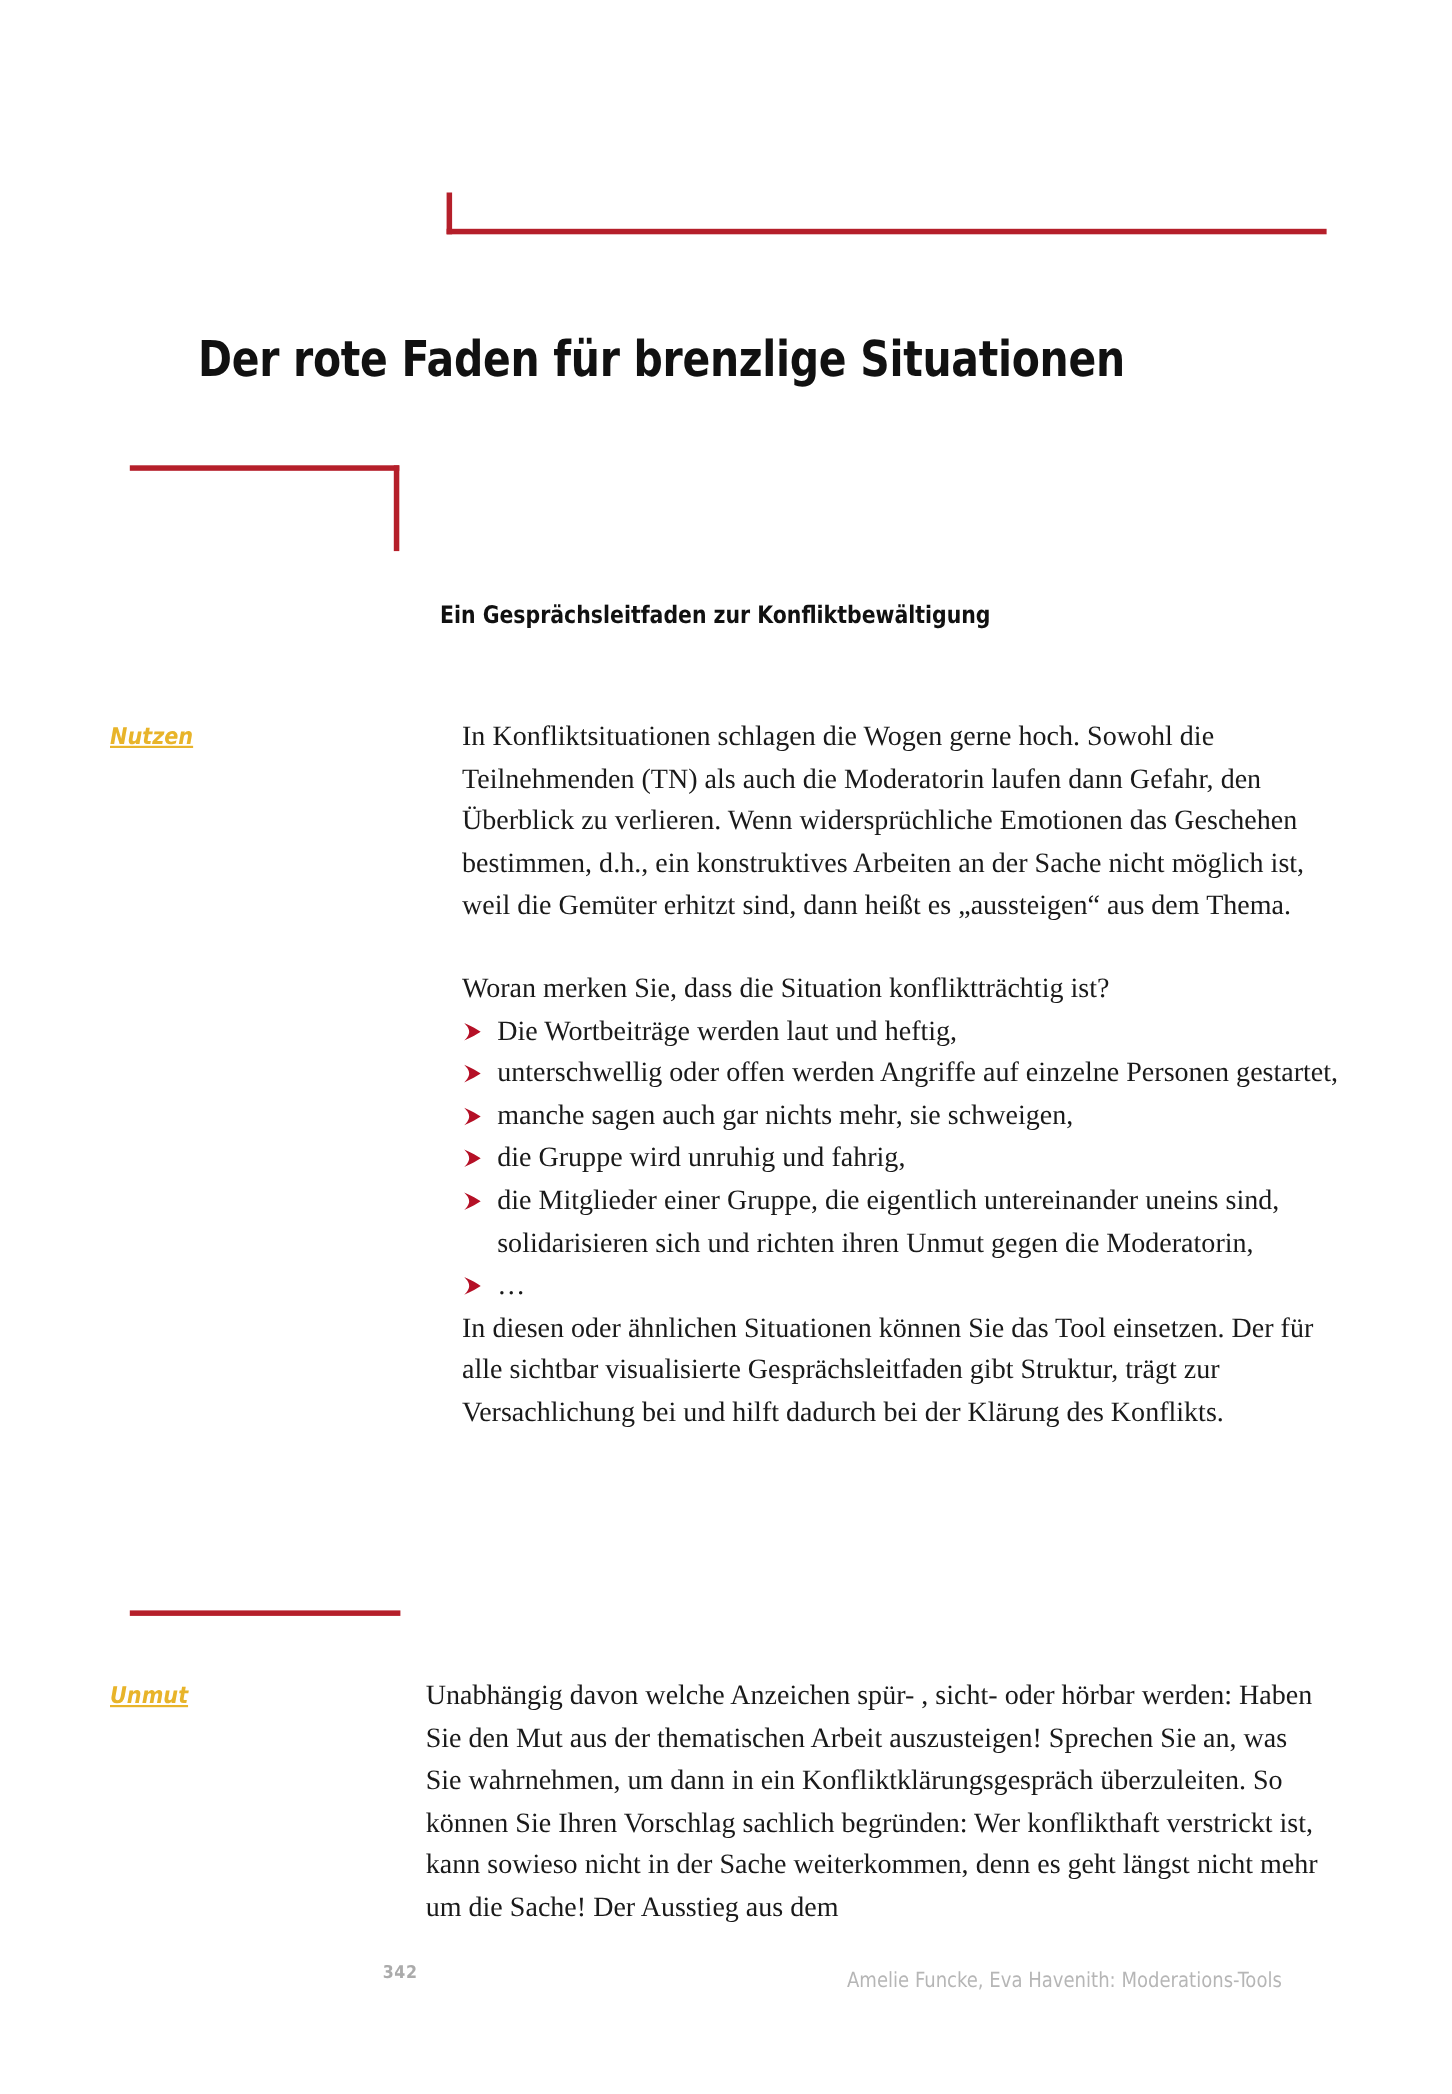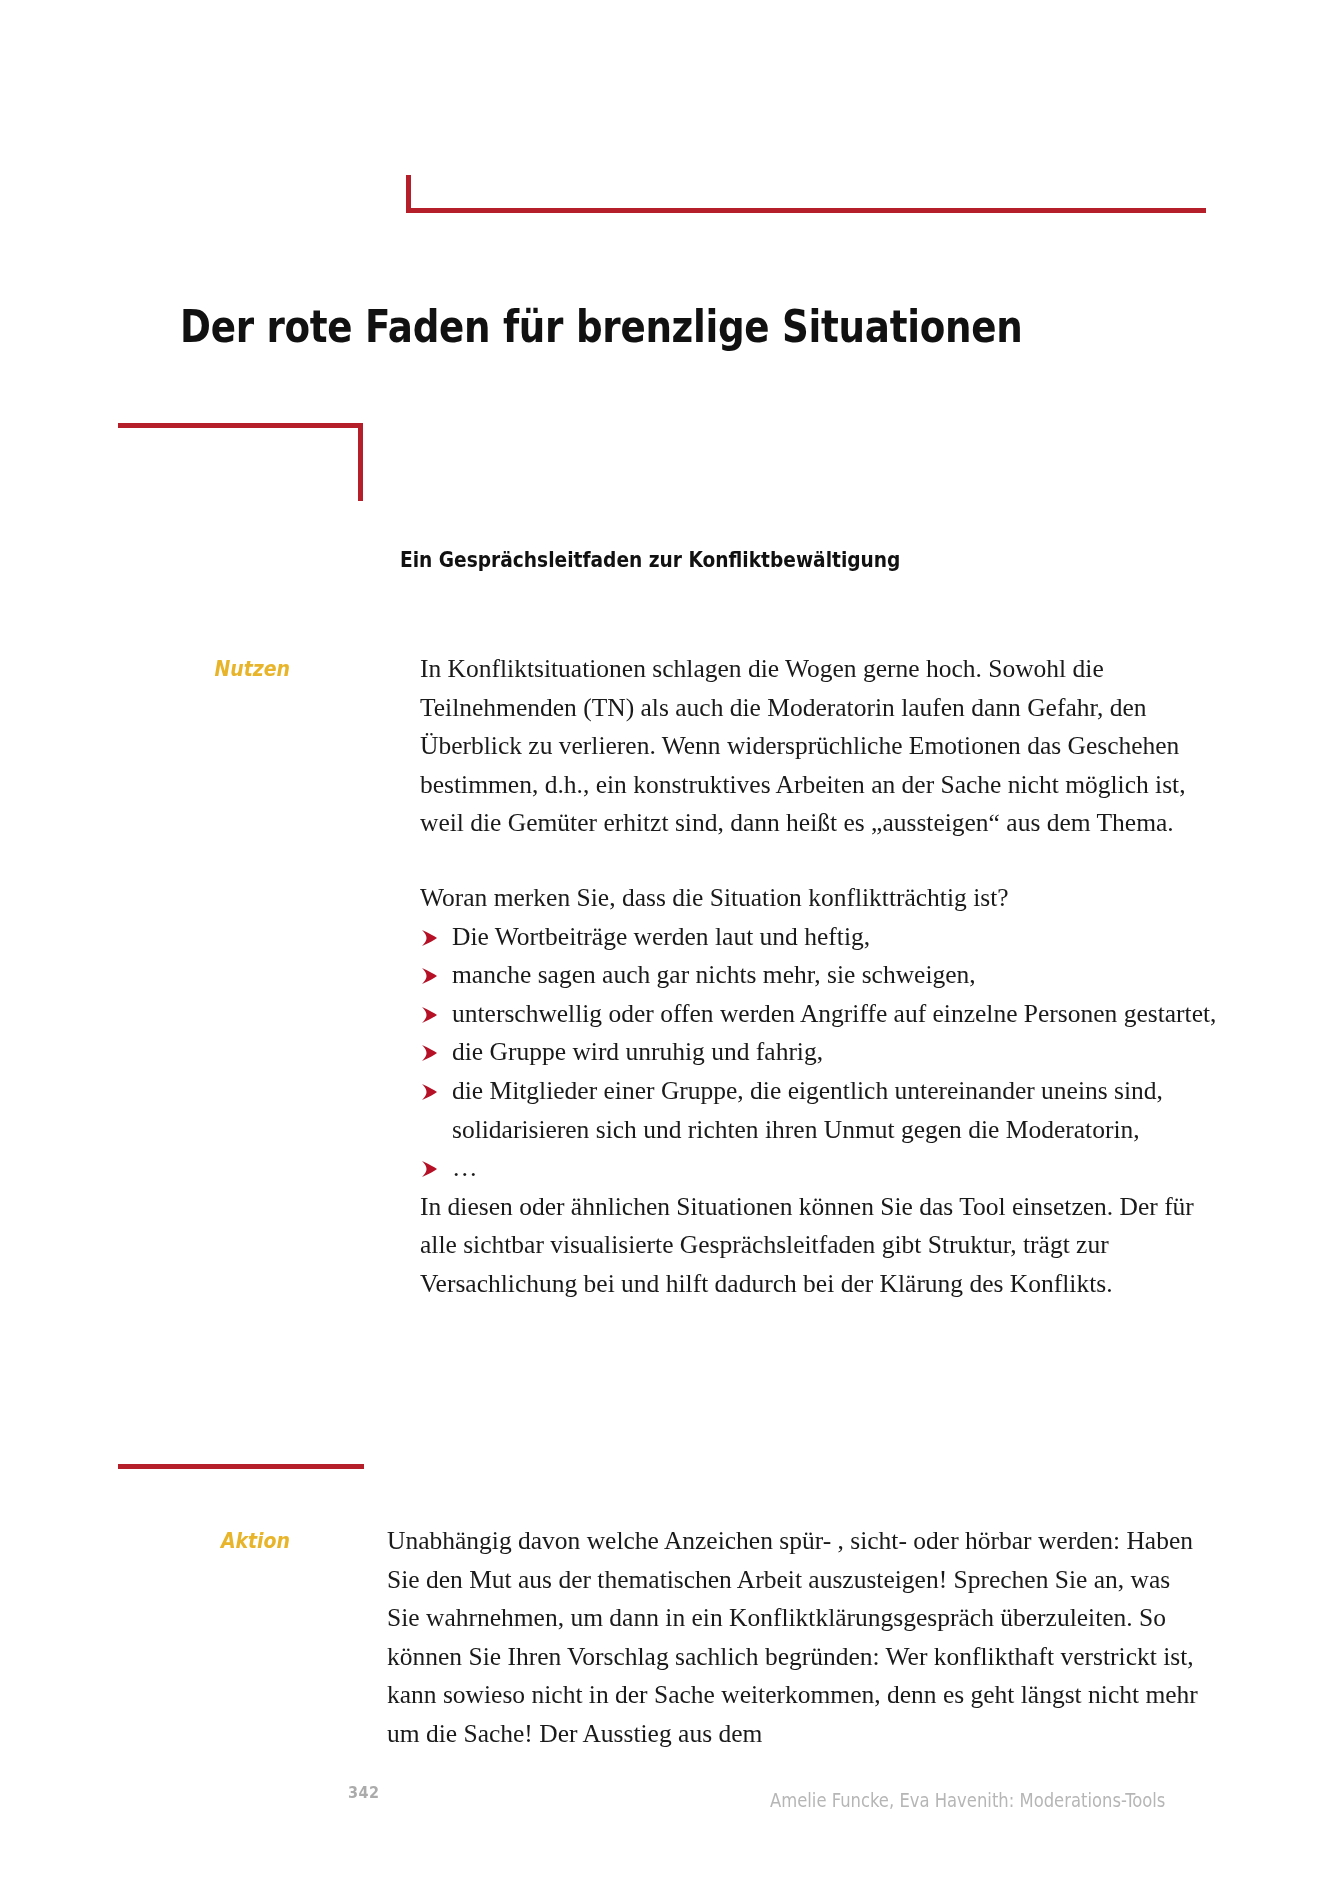--- a/index.html
+++ b/index.html
@@ -99,22 +99,23 @@
 
   
   .side-label {
     position: absolute;
     font-family: "DejaVu Sans Condensed", "Liberation Sans Narrow", "Liberation Sans", sans-serif;
     font-style: italic;
     font-weight: 700;
     font-size: 21px;
     line-height: 28px;
     color: #E8B42A;
-    text-align: right;
+    text-align: left;
     width: 190px;
+    text-decoration: underline;
   }
   .side-label.nutzen { left: 100px; top: 655px; }
   .side-label.aktion { left: 100px; top: 1527px; }
 
   
   .content {
     position: absolute;
     left: 420px;
     top: 650px;
     width: 815px;
@@ -227,29 +228,29 @@
           </svg>
         </span>
         <span>Die Wortbeiträge werden laut und heftig,</span>
       </li>
       <li>
         <span class="marker">
           <svg width="18" height="18" viewBox="0 0 18 18" aria-hidden="true">
             <path d="M2 1 C9 4, 14 7, 17 9 C14 11, 9 14, 2 17 C5.5 13.5, 6.5 11.2, 6.5 9 C6.5 6.8, 5.5 4.5, 2 1 Z" fill="#B51026"></path>
           </svg>
         </span>
+        <span>unterschwellig oder offen werden Angriffe auf einzelne Personen gestartet,</span>
+      </li>
+      <li>
+        <span class="marker">
+          <svg width="18" height="18" viewBox="0 0 18 18" aria-hidden="true">
+            <path d="M2 1 C9 4, 14 7, 17 9 C14 11, 9 14, 2 17 C5.5 13.5, 6.5 11.2, 6.5 9 C6.5 6.8, 5.5 4.5, 2 1 Z" fill="#B51026"></path>
+          </svg>
+        </span>
         <span>manche sagen auch gar nichts mehr, sie schweigen,</span>
-      </li>
-      <li>
-        <span class="marker">
-          <svg width="18" height="18" viewBox="0 0 18 18" aria-hidden="true">
-            <path d="M2 1 C9 4, 14 7, 17 9 C14 11, 9 14, 2 17 C5.5 13.5, 6.5 11.2, 6.5 9 C6.5 6.8, 5.5 4.5, 2 1 Z" fill="#B51026"></path>
-          </svg>
-        </span>
-        <span>unterschwellig oder offen werden Angriffe auf einzelne Personen gestartet,</span>
       </li>
       <li>
         <span class="marker">
           <svg width="18" height="18" viewBox="0 0 18 18" aria-hidden="true">
             <path d="M2 1 C9 4, 14 7, 17 9 C14 11, 9 14, 2 17 C5.5 13.5, 6.5 11.2, 6.5 9 C6.5 6.8, 5.5 4.5, 2 1 Z" fill="#B51026"></path>
           </svg>
         </span>
         <span>die Gruppe wird unruhig und fahrig,</span>
       </li>
       <li>
@@ -268,21 +269,21 @@
         </span>
         <span>…</span>
       </li>
     </ul>
 
     <p class="para">In diesen oder ähnlichen Situationen können Sie das Tool einsetzen. Der für alle sichtbar visualisierte Gesprächsleitfaden gibt Struktur, trägt zur Versachlichung bei und hilft dadurch bei der Klärung des Konflikts.</p>
   </div>
 
   <div class="rule-aktion"></div>
 
-  <div class="side-label aktion">Aktion</div>
+  <div class="side-label aktion">Unmut</div>
 
   <div class="aktion-block">
     <p>Unabhängig davon welche Anzeichen spür- , sicht- oder hörbar werden: Haben Sie den Mut aus der thematischen Arbeit auszusteigen! Sprechen Sie an, was Sie wahrnehmen, um dann in ein Konfliktklärungsgespräch überzuleiten. So können Sie Ihren Vorschlag sachlich begründen: Wer konflikthaft verstrickt ist, kann sowieso nicht in der Sache weiterkommen, denn es geht längst nicht mehr um die Sache! Der Ausstieg aus dem</p>
   </div>
 
   <div class="footer-page-number">342</div>
   <div class="footer-credit">Amelie Funcke, Eva Havenith: Moderations-Tools</div>
 
 </div>
 

